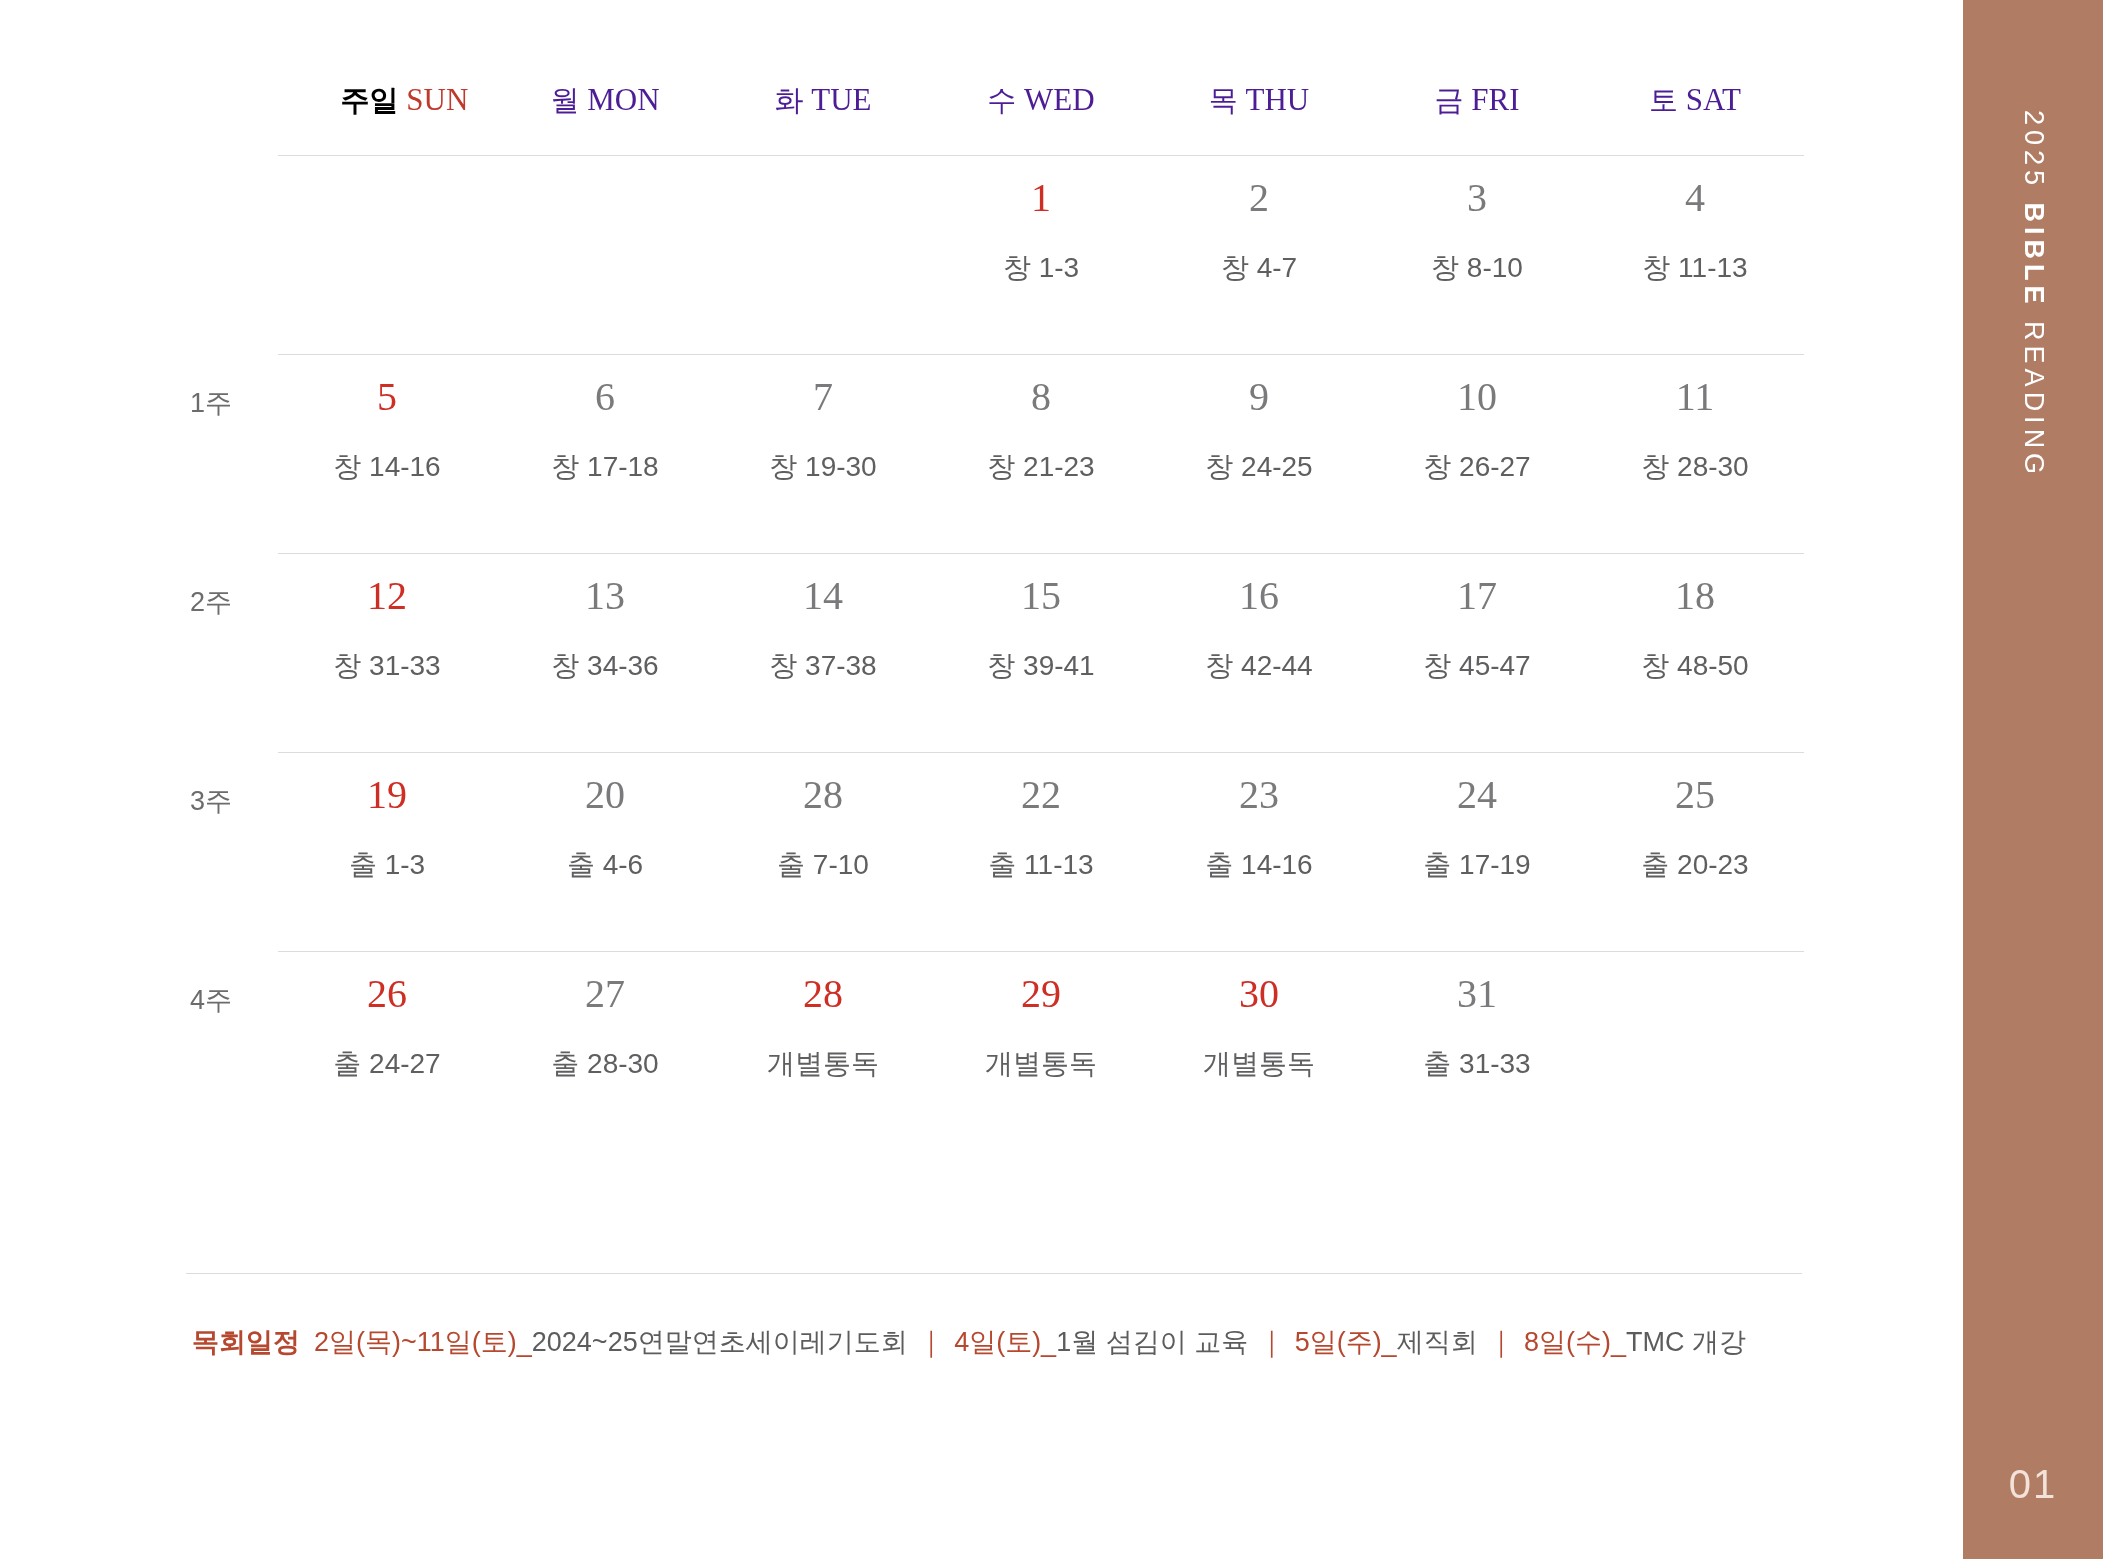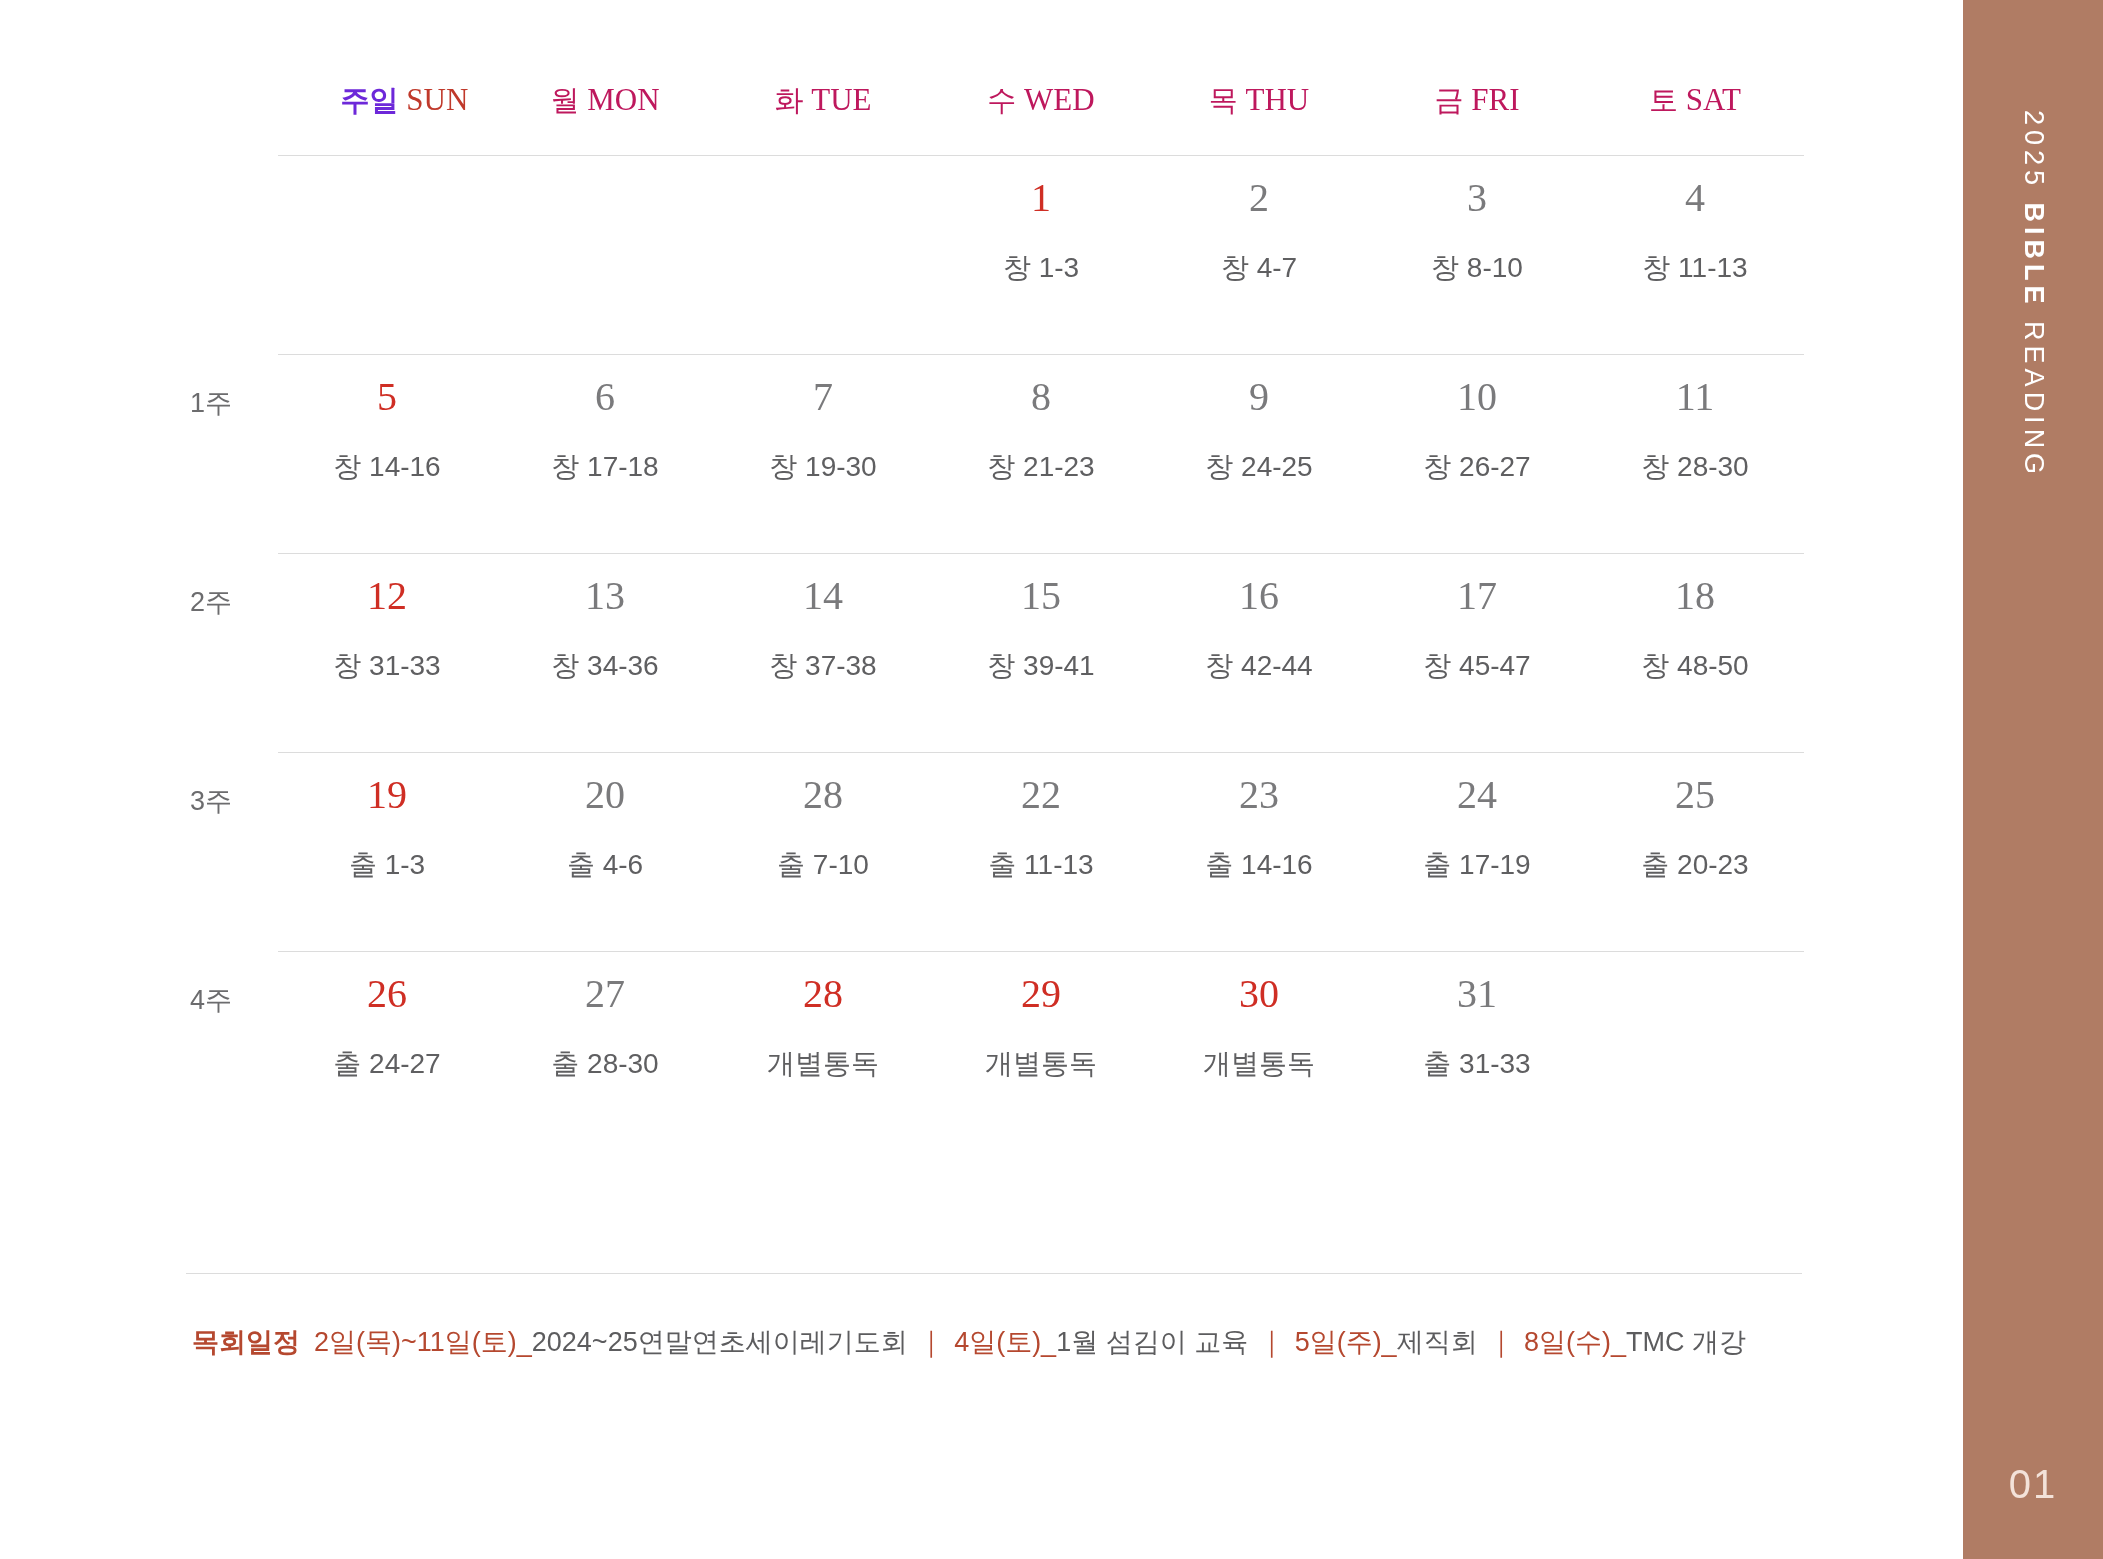--- a/index.html
+++ b/index.html
@@ -72,28 +72,28 @@
   }
   table.calendar {
     border-collapse: collapse;
     width: 1616px;
     table-layout: fixed;
   }
   table.calendar col.wk { width: 6px; }
   .hdr-cell {
     text-align: center;
     font-size: 31px;
-    color: #be185d;
+    color: #4c1d95;
     font-weight: 400;
     padding-bottom: 34px;
     font-family: "Liberation Serif", serif;
   }
   .hdr-cell.sun { color: #c0392b; }
   .hdr-kor { font-family: "Liberation Sans", sans-serif; font-size: 29px; }
-  .hdr-cell.sun .hdr-kor { color: #6d28d9; font-weight: 600; margin-left: 35px; }
+  .hdr-cell.sun .hdr-kor { color: #000000; font-weight: 600; margin-left: 35px; }
 
   .day-cell {
     height: 168px;
     vertical-align: top;
     text-align: center;
     border-top: 1px solid #dcdcdc;
     padding: 0;
   }
   .weeklabel {
     width: 92px;

